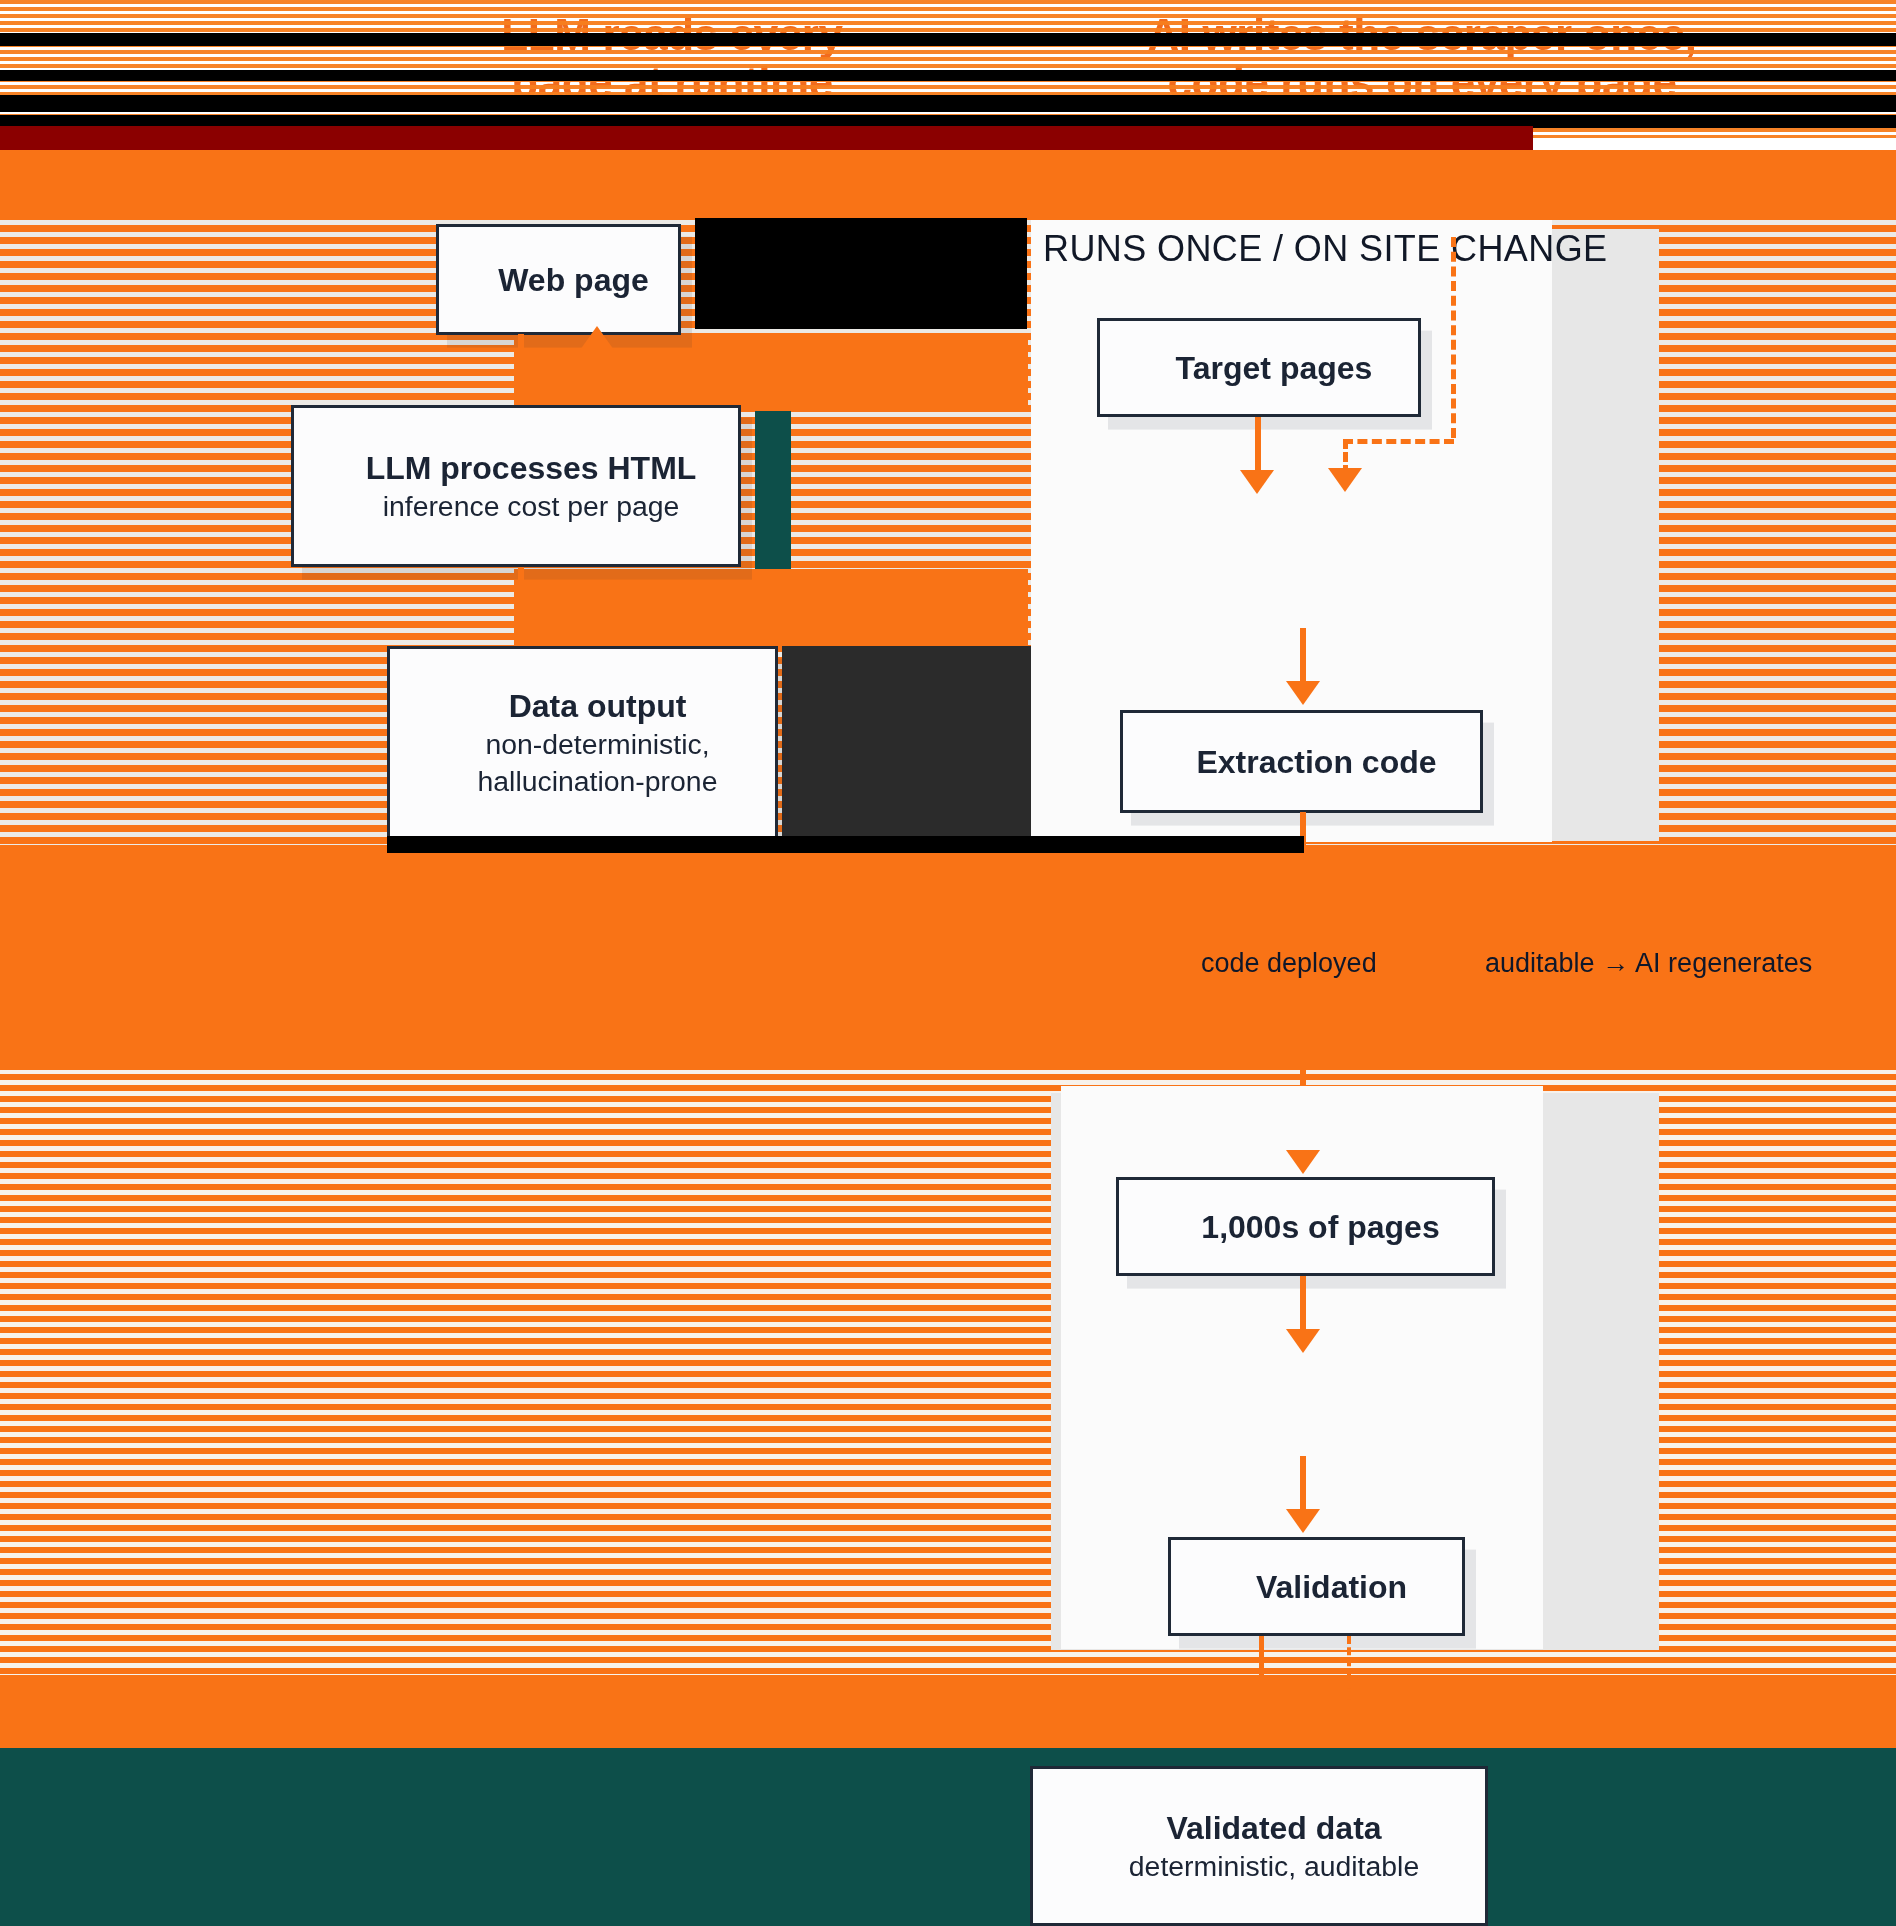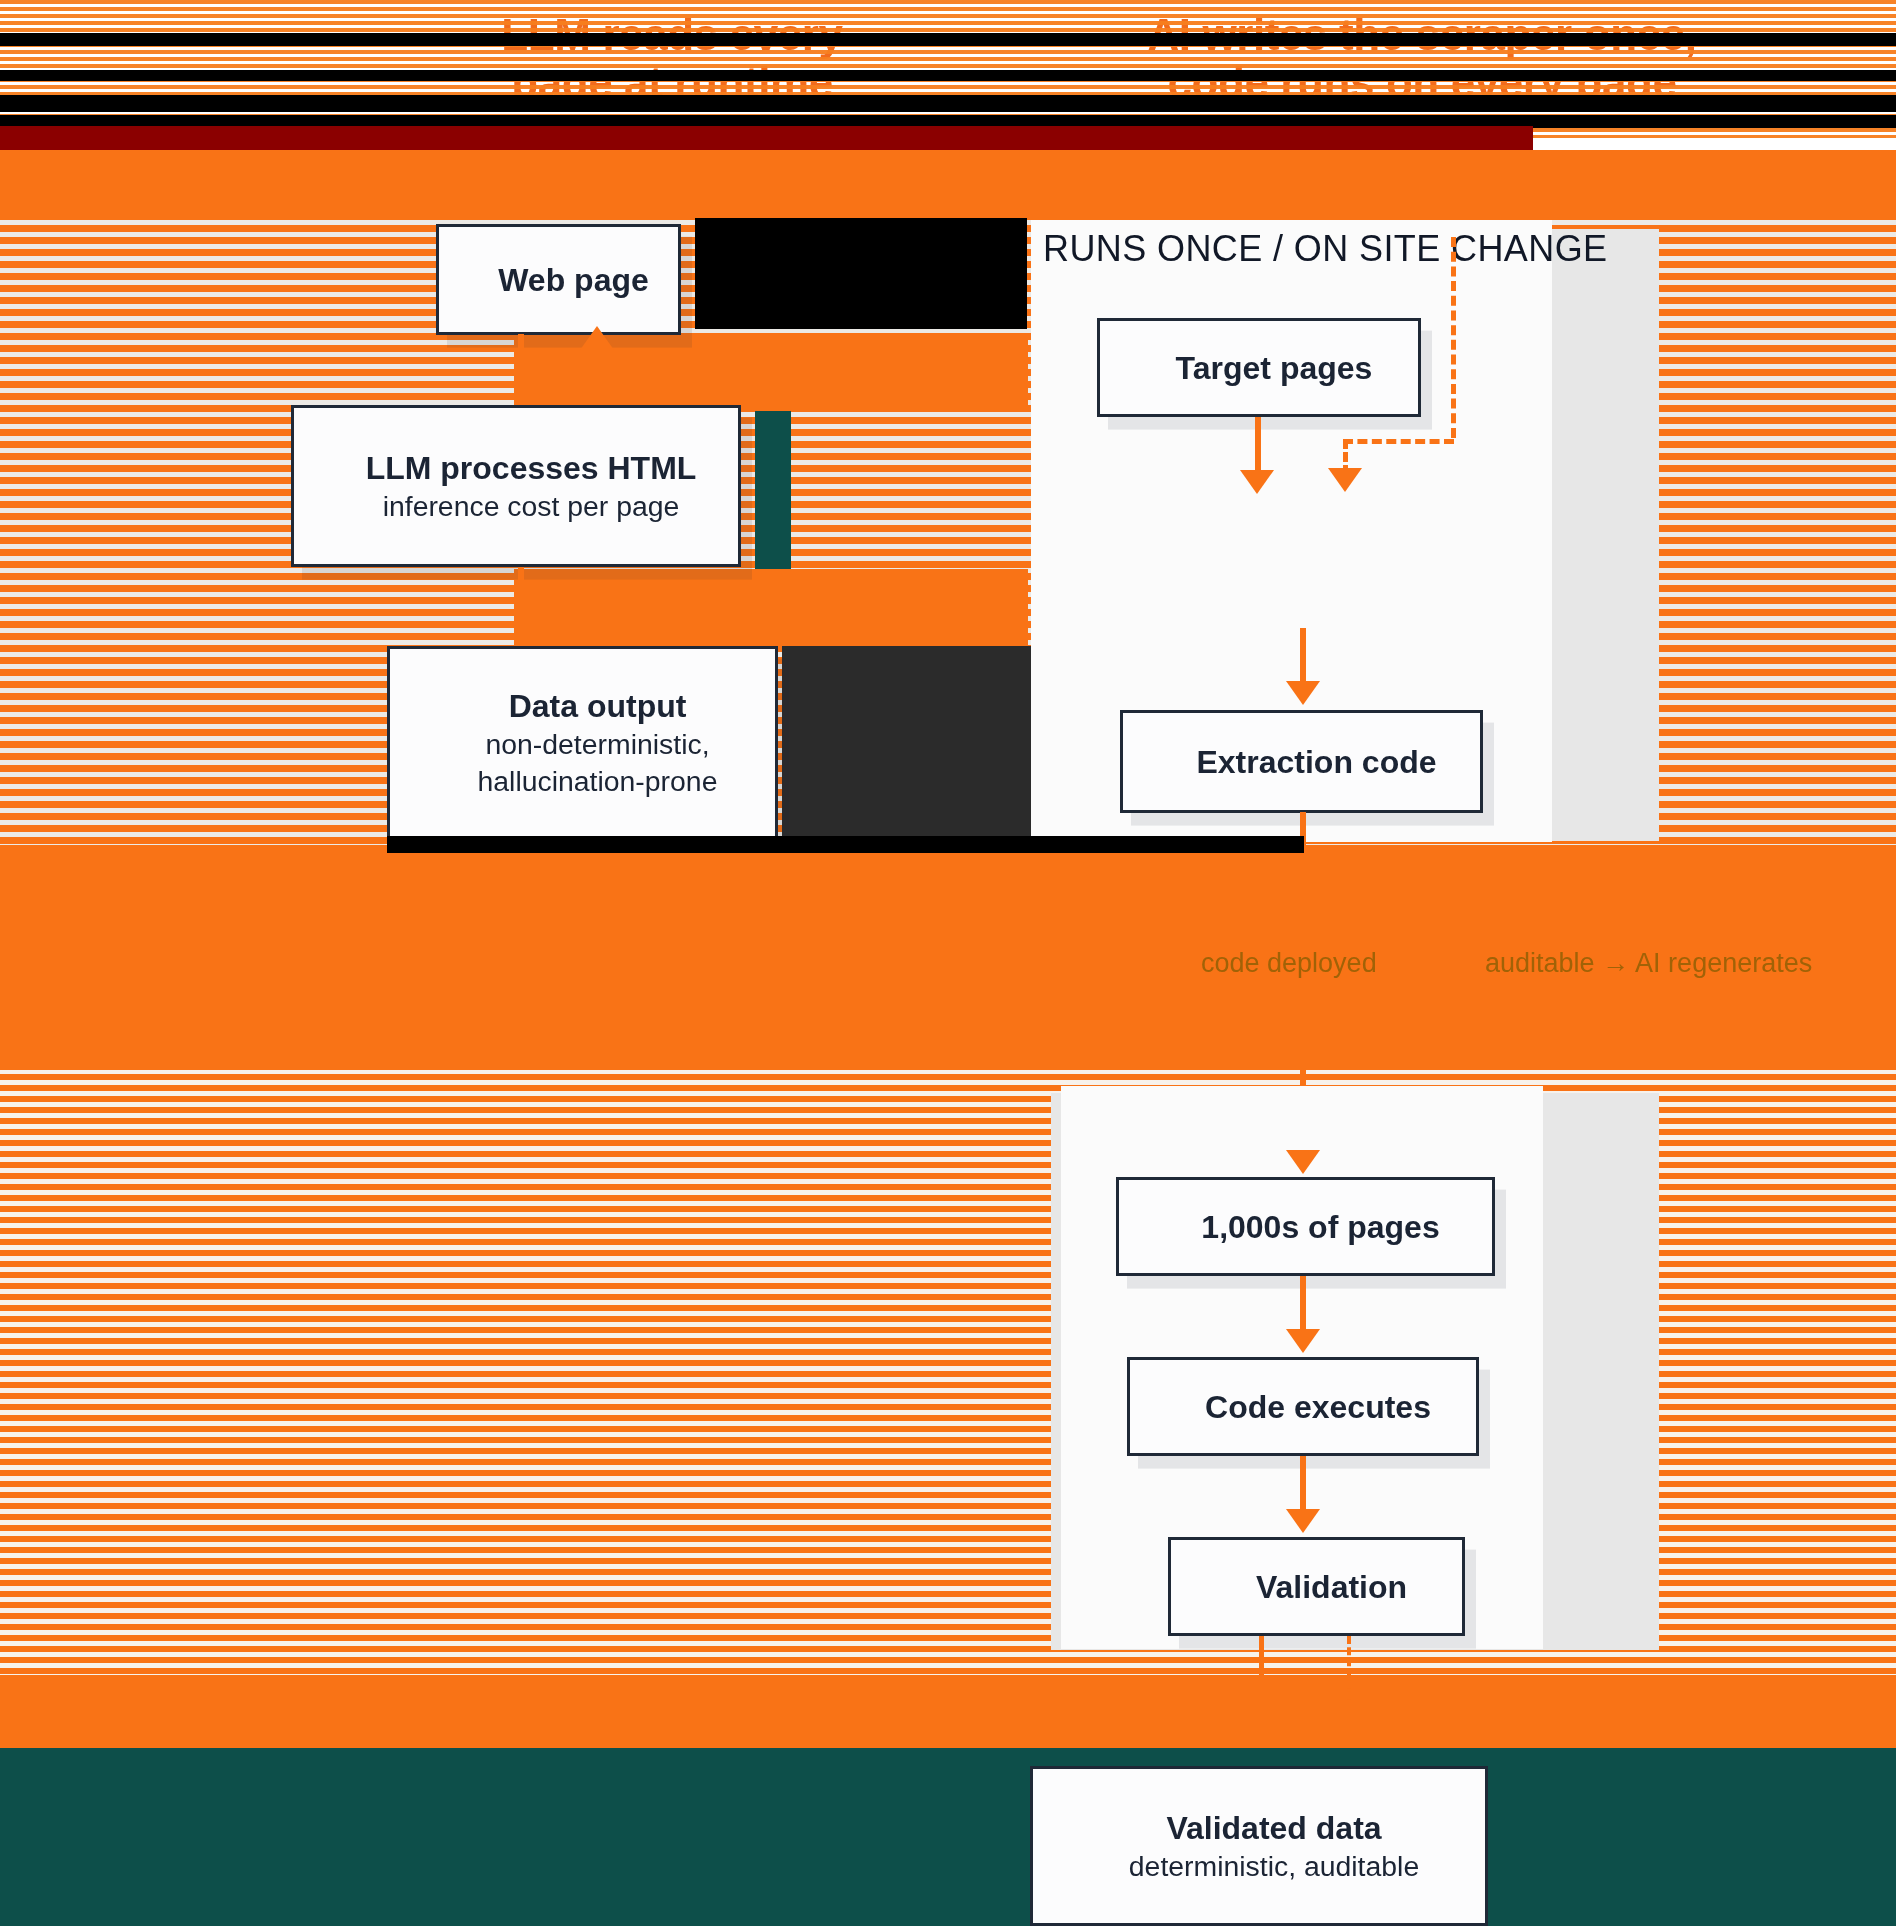--- a/index.html
+++ b/index.html
@@ -78,21 +78,21 @@
   }
   .dash-v{
     position:absolute;width:0;border-left:5.5px dashed #f97316;
   }
   .dash-h{
     position:absolute;height:0;border-top:5.5px dashed #f97316;
   }
 
   
   .mid-label{
-    position:absolute;font-size:27px;color:#a16207;white-space:nowrap;
+    position:absolute;font-size:27px;color:#0f172a;white-space:nowrap;
   }
 
   
   .blk{position:absolute;background:#000;}
   .blk-soft{position:absolute;background:#2b2b2b;}
   .teal{position:absolute;background:#0d4f4a;}
   .footer-teal{position:absolute;left:0;bottom:0;width:1896px;height:178px;background:#0d4f4a;}
 </style>
 </head>
 <body>
@@ -187,23 +187,20 @@
 
   <div class="arrow-head" style="left:1286px;top:1150px;"></div>
 
   <div class="box" style="left:1116px;top:1177px;width:379px;height:99px;">
     <div class="t1">1,000s of pages</div>
   </div>
 
   <div class="arrow-line" style="left:1300px;top:1276px;width:5.5px;height:59px;"></div>
   <div class="arrow-head" style="left:1286px;top:1329px;"></div>
 
-  <div class="box" style="left:1127px;top:1357px;width:352px;height:99px;">
-    <div class="t1">Code executes</div>
-  </div>
 
   <div class="arrow-line" style="left:1300px;top:1456px;width:5.5px;height:59px;"></div>
   <div class="arrow-head" style="left:1286px;top:1509px;"></div>
 
   <div class="box" style="left:1168px;top:1537px;width:297px;height:99px;">
     <div class="t1">Validation</div>
   </div>
 
   <div class="arrow-line" style="left:1259px;top:1636px;width:4.7px;height:75px;"></div>
   <div class="dash-v" style="left:1347px;top:1636px;height:75px;border-left-width:4.7px;"></div>

